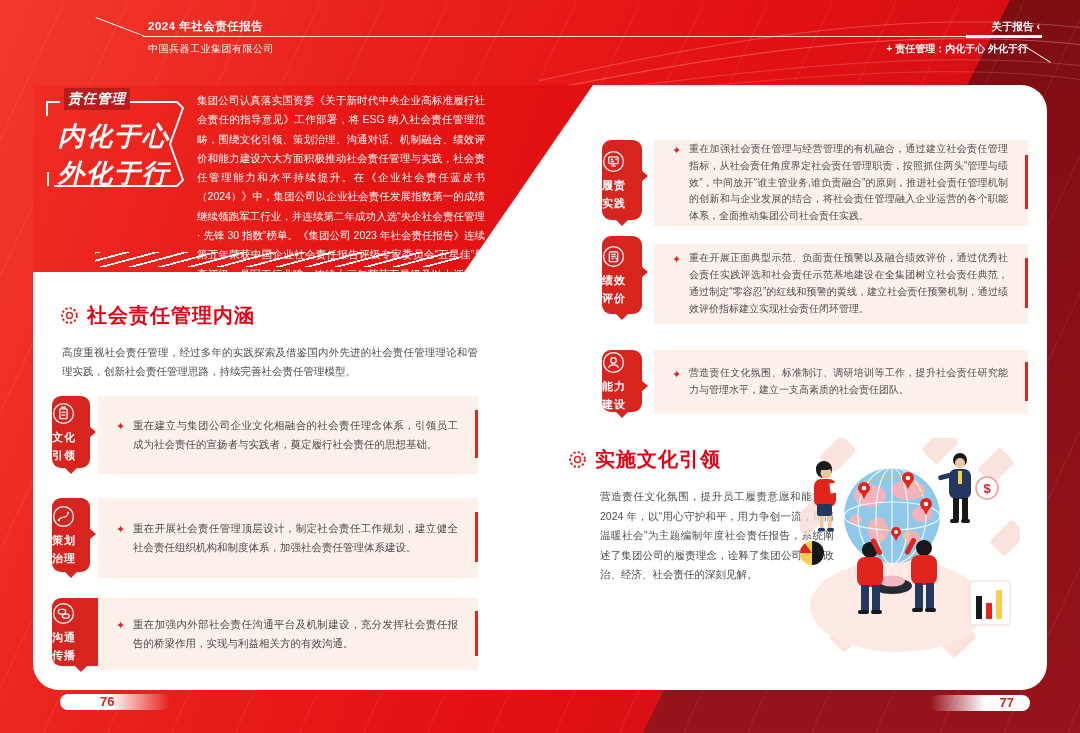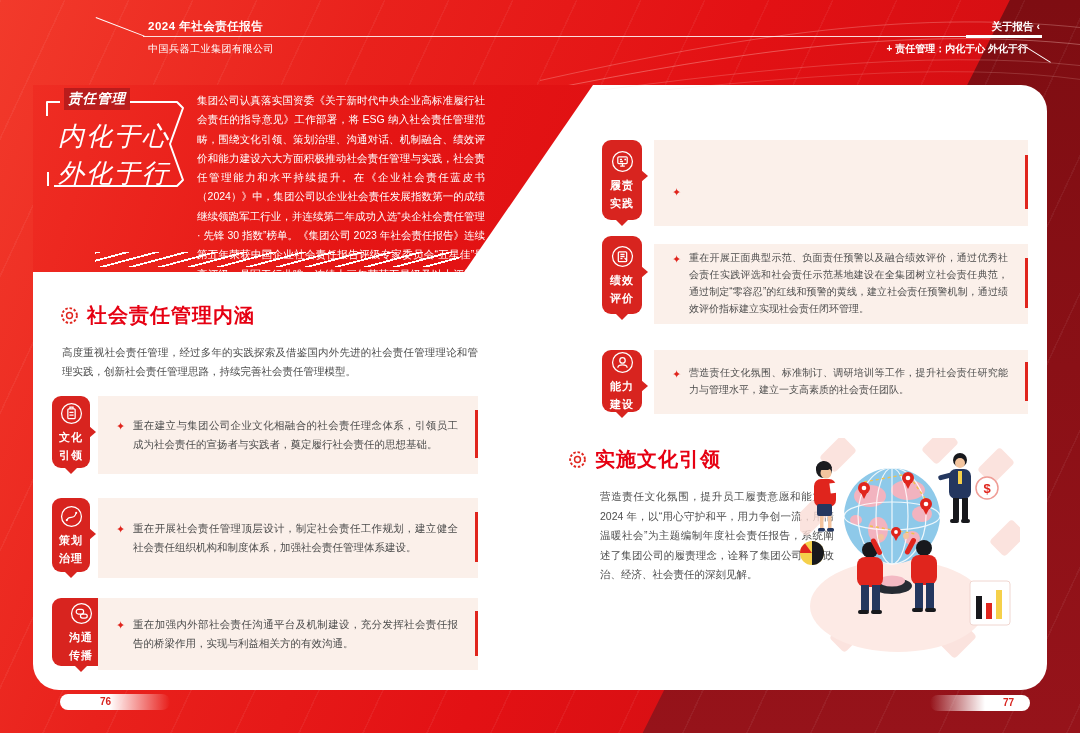--- a/index.html
+++ b/index.html
@@ -30,41 +30,41 @@
   
   .red-overlay{left:33px;top:85px;width:560px;height:187px;z-index:2;
     background:linear-gradient(108deg,#ef2d23 0%,#e51514 60%,#e01013 100%);
     clip-path:polygon(0 0,100% 0,77% 100%,0 100%);}
   .hatch{left:95px;top:252px;width:372px;height:15px;z-index:3;
     background:repeating-linear-gradient(165deg,#fff 0 1.8px,transparent 1.8px 7.6px);
     clip-path:polygon(0 0,100% 0,95% 100%,0 100%);}
   
   .flag-svg{left:44px;top:94px;width:150px;height:110px;z-index:3;}
   .banner-tag{left:64px;top:88px;color:#fff;font-size:13.5px;font-weight:bold;font-style:italic;letter-spacing:1px;z-index:4;background:#b91c1c;padding:2px 4px;}
-  .banner-title{left:58px;top:118px;color:#fff;font-size:26px;line-height:37px;font-weight:400;font-style:italic;letter-spacing:2px;z-index:4;}
+  .banner-title{left:58px;top:118px;color:#fff;font-size:26px;line-height:37px;font-weight:700;font-style:italic;letter-spacing:2px;z-index:4;}
   .banner-para{left:197px;top:91px;width:288px;color:#fff;font-size:10.5px;line-height:19.3px;text-align:justify;z-index:4;}
   
   .sec-head{display:flex;align-items:center;gap:8px;z-index:3;}
   .sec-head .t{color:#e60012;font-size:20px;font-weight:bold;letter-spacing:1px;}
   .sec-intro{color:#4d4d4d;font-size:10.5px;line-height:19px;text-align:justify;z-index:3;}
   
   .badge{background:#d8241f;border-radius:9px;color:#fff;z-index:3;
-    display:flex;flex-direction:column;align-items:center;justify-content:center;gap:3px;}
+    display:flex;flex-direction:column;align-items:flex-start;justify-content:center;gap:3px;}
   .badge::after{content:'';position:absolute;right:-6px;top:30px;border:6px solid transparent;border-left:7px solid #d8241f;border-right:0;}
   .badge::before{content:'';position:absolute;left:50%;bottom:-6px;transform:translateX(-50%);border:7px solid transparent;border-top:7px solid #d8241f;border-bottom:0;}
   .badge .bl{font-size:11px;line-height:15px;font-weight:bold;letter-spacing:1px;}
   .badge svg{width:23px;height:23px;margin-bottom:2px;}
   .pinkbox{background:#fbf0ea;display:flex;align-items:center;padding:0 20px 0 18px;box-sizing:border-box;z-index:3;}
   .pinkbox::after{content:'';position:absolute;right:0;top:18%;width:3px;height:62%;background:#e0251d;}
   .itext{position:relative;padding-left:17px;color:#4d4d4d;font-size:10.5px;line-height:19.5px;text-align:justify;}
   .itext.small{font-size:10px;line-height:16.8px;}
   .bullet{position:absolute;left:0;top:1px;color:#e0251d;font-size:11px;}
   .sec2-text{color:#4d4d4d;font-size:10.5px;line-height:19.5px;text-align:justify;z-index:3;}
   
-  .pill{height:16px;border-radius:8px;z-index:2;font-size:10px;font-weight:bold;color:#d8241f;line-height:16px;}
+  .pill{height:16px;border-radius:8px;z-index:2;font-size:13px;font-weight:bold;color:#d8241f;line-height:16px;}
   .pill-left{left:60px;top:694px;width:110px;padding-left:40px;box-sizing:border-box;
     background:linear-gradient(to right,#ffffff 45%,rgba(255,255,255,0));}
   .pill-right{left:930px;top:695px;width:100px;text-align:right;padding-right:16px;box-sizing:border-box;
     background:linear-gradient(to left,#ffffff 45%,rgba(255,255,255,0));}
   .illus{left:800px;top:438px;width:220px;height:228px;z-index:3;}
 </style>
 </head>
 <body>
 
 <div class="abs bg-dark"></div>
@@ -154,21 +154,21 @@
   <svg viewBox="0 0 22 22" fill="none" stroke="#fff" stroke-width="1.2">
     <circle cx="11" cy="11" r="9.5"></circle>
       <rect x="6.5" y="6.5" width="9" height="6.5" rx="1"></rect>
     <path d="M11 13 v2.5 M8.8 15.5 h4.4 M8.5 9 h2 M8.5 11 h3"></path>
       <circle cx="13.6" cy="9" r="0.9" fill="#fff" stroke="none"></circle>
   </svg>
   <div class="bl">履责</div>
   <div class="bl">实践</div>
 </div>
 <div class="abs pinkbox" style="left:654px;top:140px;width:374px;height:86px;">
-  <div class="itext small"><span class="bullet">✦</span></div>
+  <div class="itext small"><span class="bullet">✦</span><span>重在加强社会责任管理与经营管理的有机融合，通过建立社会责任管理指标，从社会责任角度界定社会责任管理职责，按照抓住两头“管理与绩效”，中间放开“谁主管业务,谁负责融合”的原则，推进社会责任管理机制的创新和与企业发展的结合，将社会责任管理融入企业运营的各个职能体系，全面推动集团公司社会责任实践。</span></div>
 </div>
 
 <div class="abs badge" style="left:602px;top:236px;width:40px;height:78px;">
   <svg viewBox="0 0 22 22" fill="none" stroke="#fff" stroke-width="1.2">
     <circle cx="11" cy="11" r="9.5"></circle>
       <rect x="7" y="6.5" width="8" height="9.5" rx="1"></rect>
     <path d="M9 9 h4 M9 11 h4 M9 13 h2 M13 12.5 l2.2 2.2"></path>
   </svg>
   <div class="bl">绩效</div>
   <div class="bl">评价</div>

